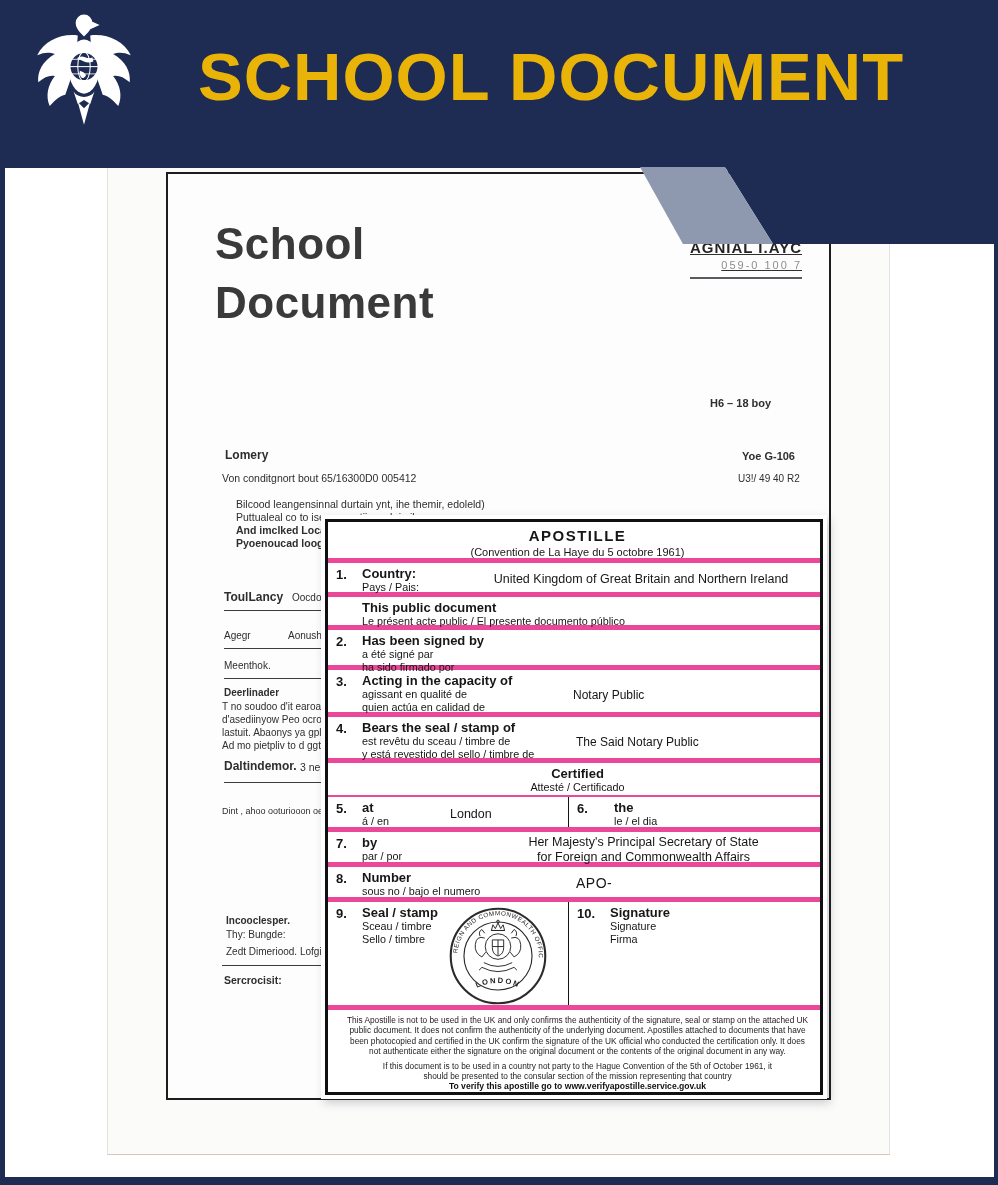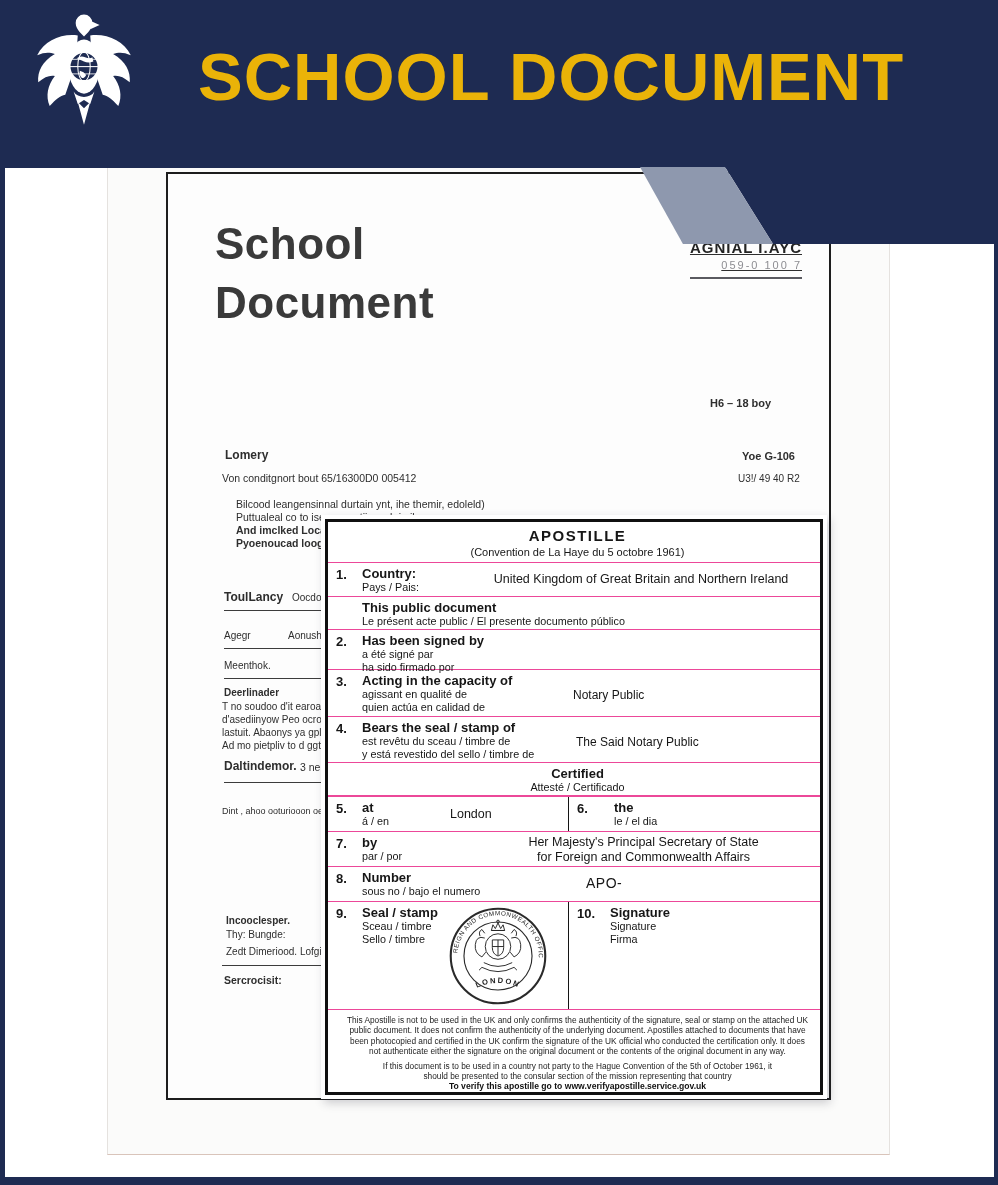--- a/index.html
+++ b/index.html
@@ -33,21 +33,21 @@
   .ref-name{font-size:15px;font-weight:bold;letter-spacing:1px;color:#232323;}
   .ref-num{font-size:11px;color:#8d8d92;letter-spacing:2px;margin-top:3px;}
   .ref-line{border-top:2px solid #5a5a60;width:112px;margin-top:6px;margin-left:auto;}
   .t-b{font-weight:bold;}
   .t10{font-size:10px;}  .t105{font-size:10.5px;} .t11{font-size:11px;} .t12{font-size:12px;}
   .uline{position:absolute;border-top:1.2px solid #3c3c3c;}
   
   .ap-wrap{position:absolute;left:321px;top:515px;width:506px;height:584px;background:#ffffff;
     padding:0;box-shadow:3px 4px 9px rgba(40,40,60,0.22);}
   .apx{position:relative;margin:4px;border:3px solid #101010;width:492px;height:570px;box-sizing:content-box;background:#fff;}
-  .ap-row{position:relative;border-bottom:1px solid #ec4899;box-sizing:border-box;padding:3px 0 0 7px;}
+  .ap-row{position:relative;border-bottom:5px solid #ec4899;box-sizing:border-box;padding:3px 0 0 7px;}
   .ap-head{text-align:center;padding-top:5px;}
   .ap-title{font-size:15px;font-weight:bold;letter-spacing:1.5px;}
   .ap-sub{font-size:11px;margin-top:2px;}
   .num{position:absolute;left:8px;top:4px;font-weight:bold;font-size:13px;}
   .lbl{margin-left:27px;font-weight:bold;font-size:13px;line-height:15px;}
   .sub{margin-left:27px;font-size:10.8px;line-height:13px;}
   .val{position:absolute;font-size:12.5px;}
   .center-lbl{text-align:center;}
   .split{display:flex;padding:0;}
   .cell{position:relative;box-sizing:border-box;padding:3px 0 0 7px;height:100%;}
@@ -220,21 +220,21 @@
       <div class="val" style="left:141px;right:2px;top:3px;text-align:center;line-height:15px;">
         <div>Her Majesty's Principal Secretary of State</div>
         <div>for Foreign and Commonwealth Affairs</div>
       </div>
     </div>
 
     <div class="ap-row" style="height:35px;">
       <span class="num">8.</span>
       <div class="lbl">Number</div>
       <div class="sub">sous no / bajo el numero</div>
-      <span class="val" style="left:258px;top:8px;font-size:14px;letter-spacing:0.5px;">APO-</span>
+      <span class="val" style="left:248px;top:8px;font-size:14px;letter-spacing:0.5px;">APO-</span>
     </div>
 
     <div class="ap-row split" style="height:108px;">
       <div class="cell cell-l">
         <span class="num">9.</span>
         <div class="lbl">Seal / stamp</div>
         <div class="sub">Sceau / timbre</div>
         <div class="sub">Sello / timbre</div>
         <div style="position:absolute;left:118px;top:2px;">
           <svg width="104" height="104" viewBox="0 0 110 110">

